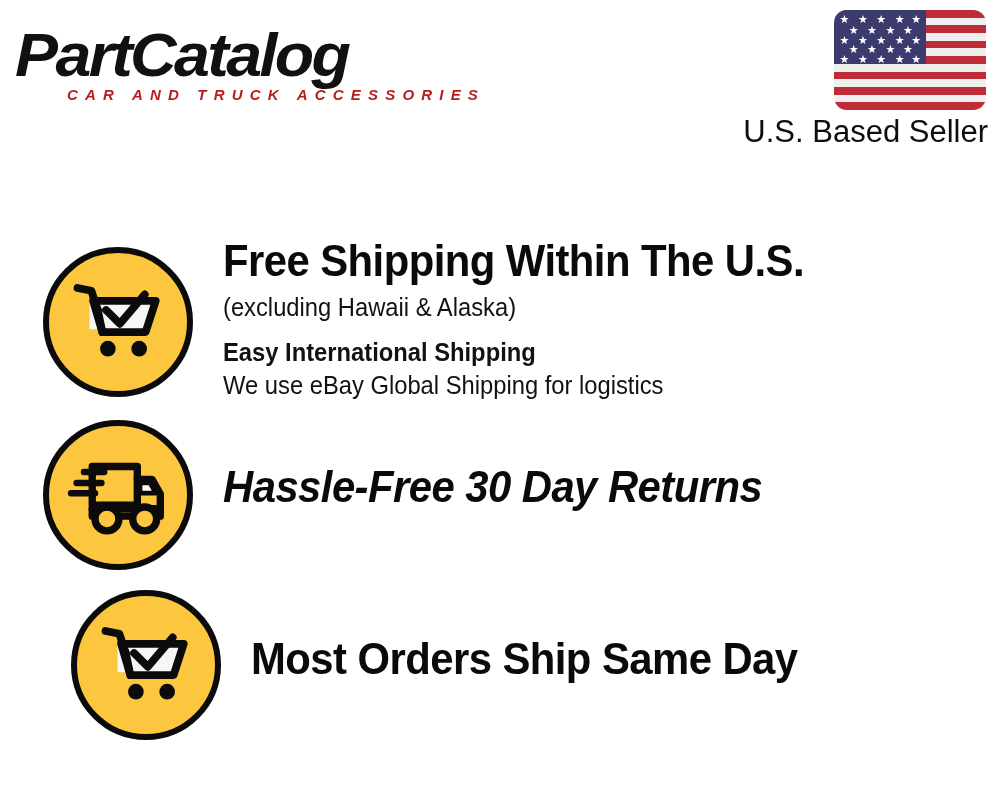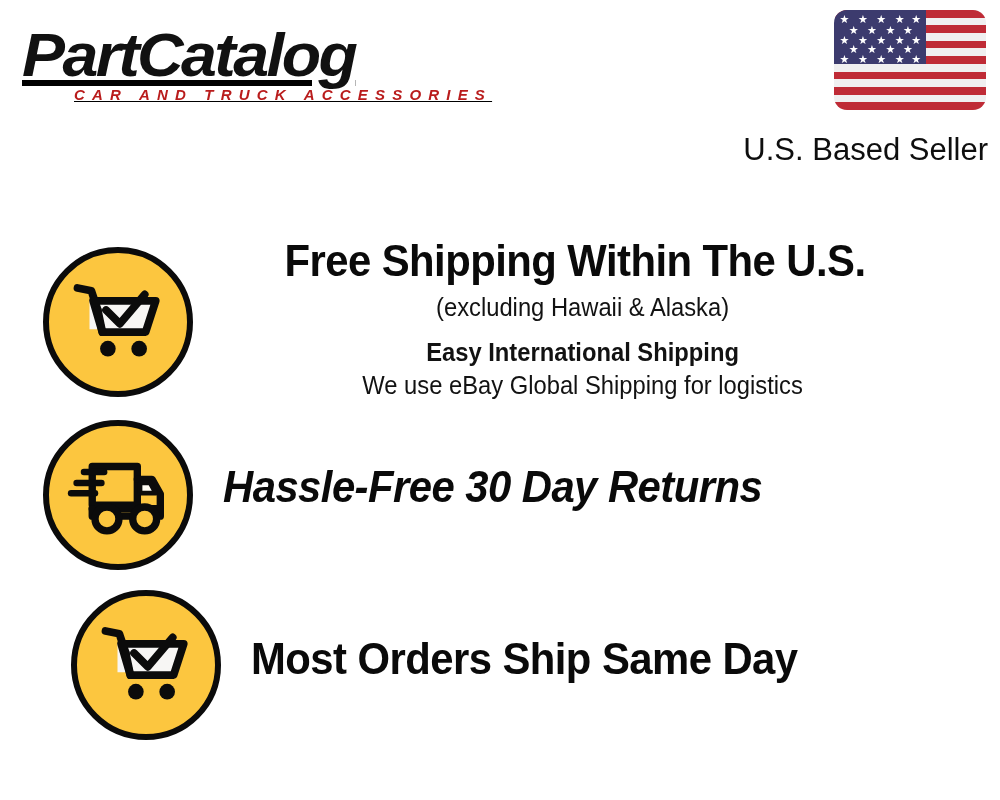--- a/index.html
+++ b/index.html
@@ -15,25 +15,24 @@
   .page {
     position: relative;
     width: 1000px;
     height: 800px;
     background: #ffffff;
   }
 
   
   .brand-logo {
     position: absolute;
-    left: 22px;
+    left: 15px;
     top: 20px;
     width: 470px;
     height: 95px;
-    text-decoration: underline;
   }
   .brand-wordmark {
     font-family: "Liberation Sans", "DejaVu Sans", sans-serif;
     font-weight: 700;
     font-style: italic;
     font-size: 62px;
     line-height: 70px;
     letter-spacing: -2.5px;
     color: #111111;
     transform: scaleX(1.04);
@@ -89,29 +88,29 @@
     font-size: 11px;
     line-height: 11px;
   }
   .seller-text {
     font-family: "Liberation Sans", "DejaVu Sans", sans-serif;
     font-weight: 400;
     font-size: 31px;
     line-height: 36px;
     color: #0e0e0e;
     letter-spacing: 0px;
-    margin-top: 18px;
+    margin-top: 0;
     white-space: nowrap;
   }
 
   
   .features { position: absolute; left: 0; top: 0; width: 1000px; }
 
   .feature-row { position: absolute; left: 0; width: 1000px; }
-  .feature-row.row-0 { top: 230px; height: 190px; text-align: center; }
+  .feature-row.row-0 { top: 230px; height: 190px; }
   .feature-row.row-1 { top: 418px; height: 160px; font-style: italic; }
   .feature-row.row-2 { top: 588px; height: 160px; margin-left: 28px; }
 
   .icon-badge {
     position: absolute;
     left: 43px;
     width: 150px;
     height: 150px;
     border-radius: 50%;
     background: #fcc63f;

